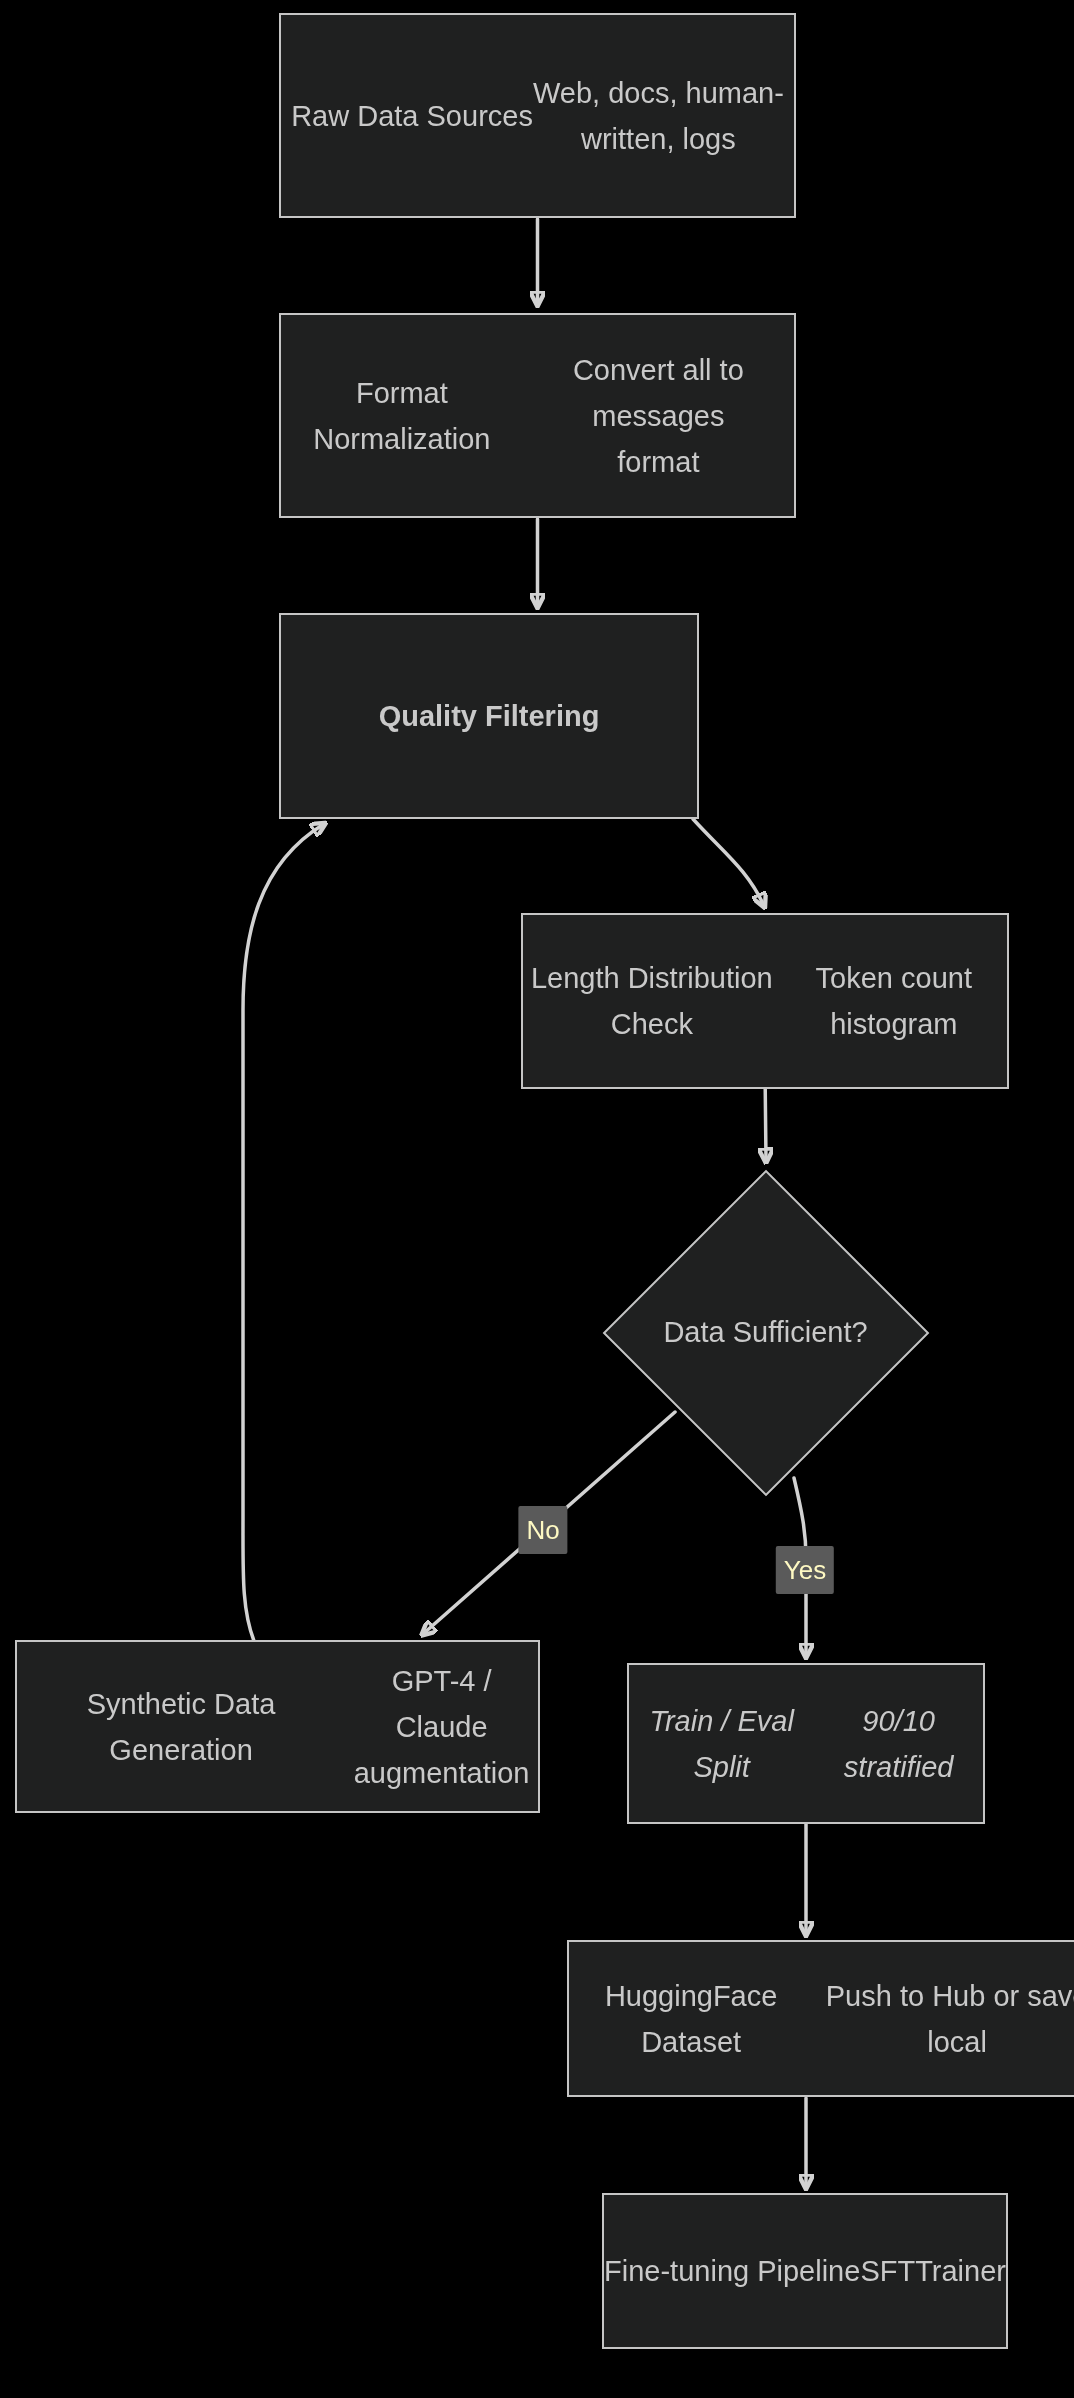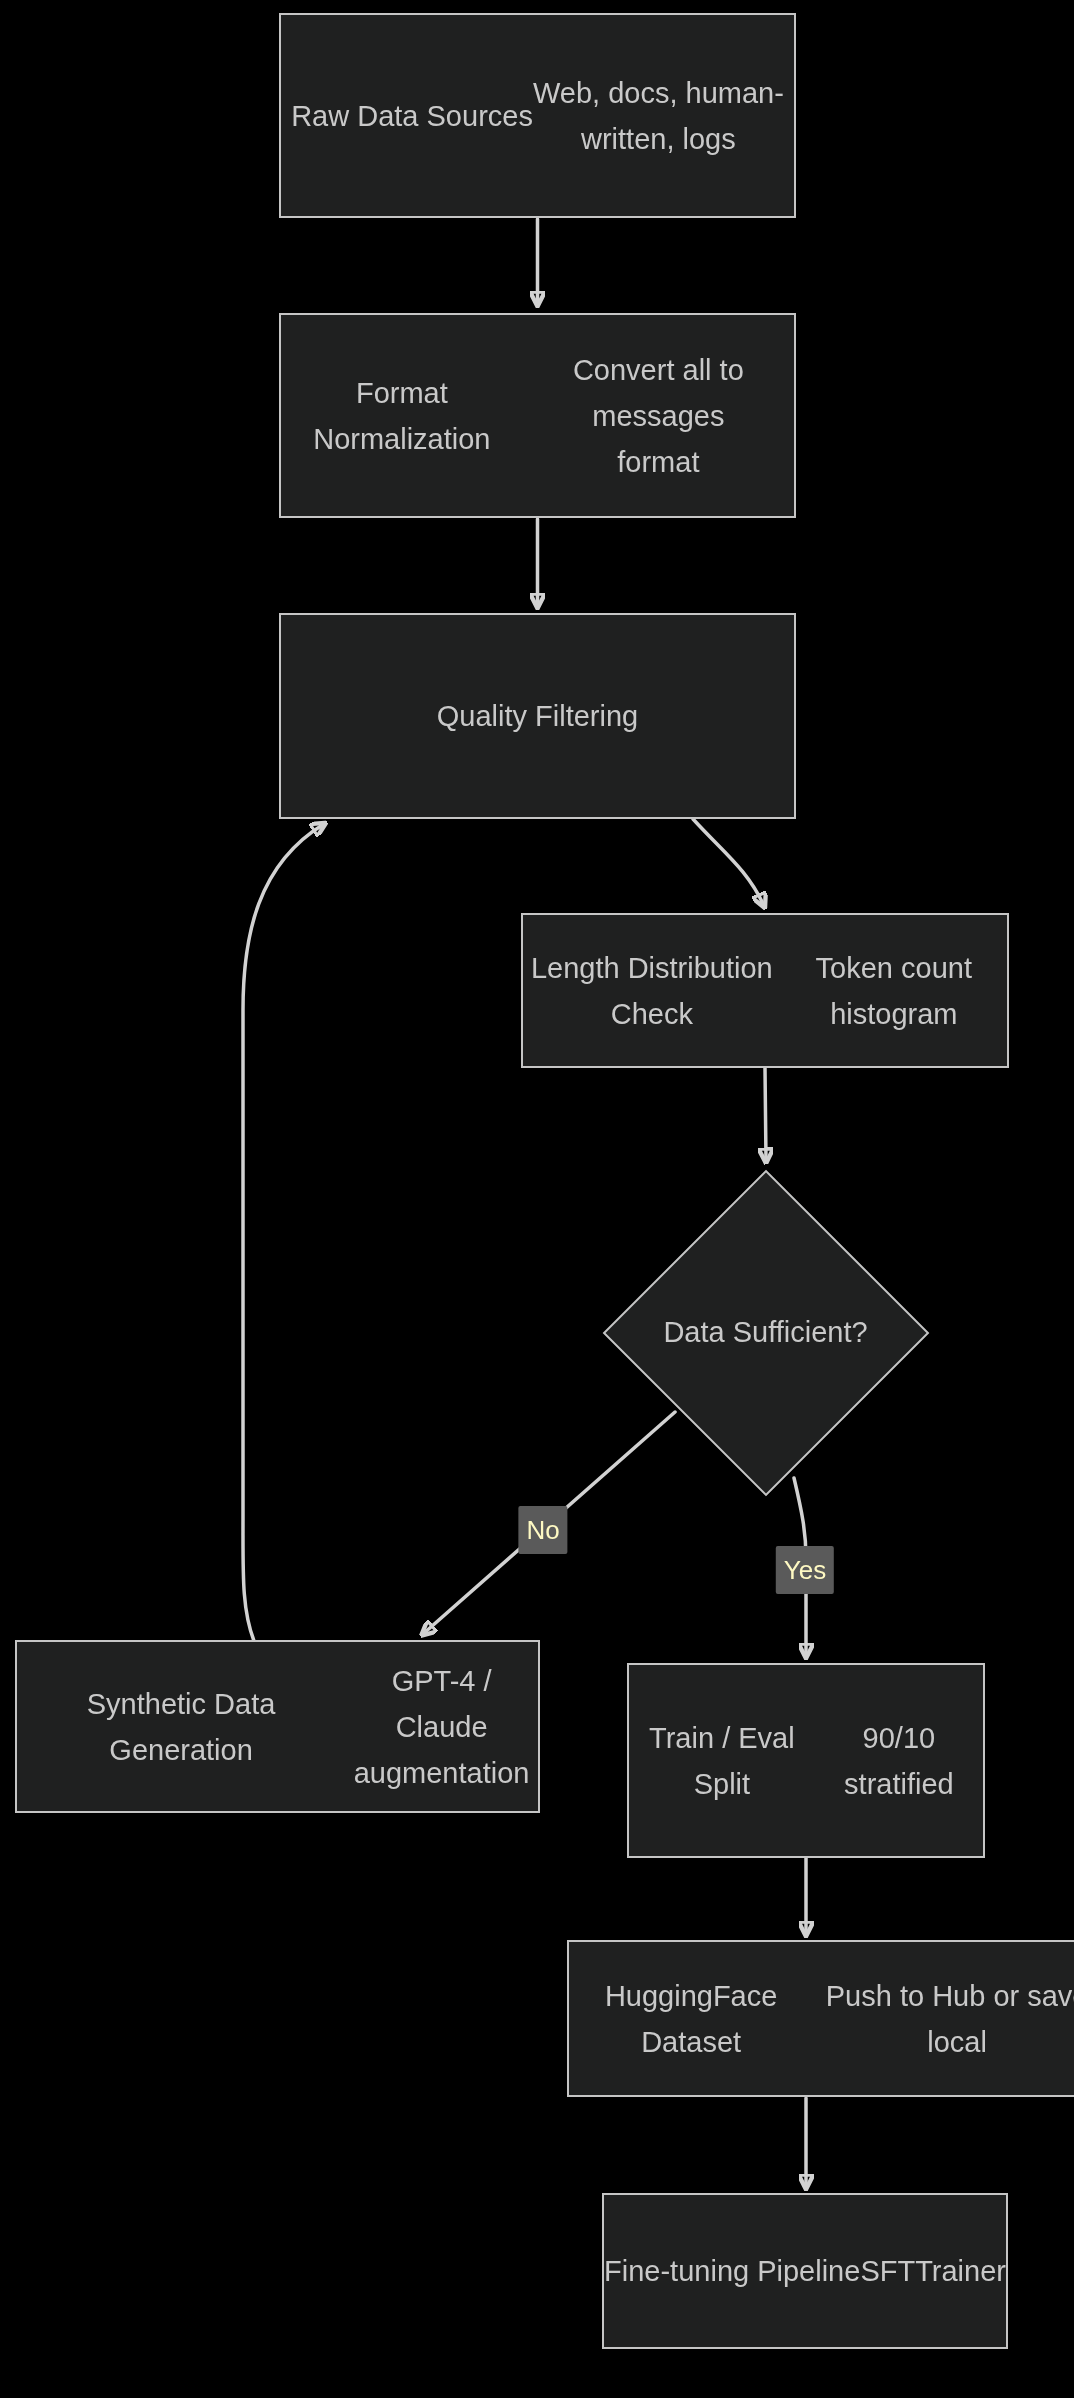--- a/index.html
+++ b/index.html
@@ -111,44 +111,44 @@
     <div class="node-subtitle">Web, docs, human-
 written, logs</div>
   </div>
 
   <div class="node" style="left:279px; top:313px; width:517px; height:205px;">
     <div class="node-title">Format Normalization</div>
     <div class="node-subtitle">Convert all to messages
 format</div>
   </div>
 
-  <div class="node" style="left:279px; top:613px; width:517px; height:206px;">
+  <div class="node" style="left:279px; top:613px; width:420px; height:206px;font-weight:bold;">
     <div class="node-title">Quality Filtering</div>
   </div>
 
-  <div class="node" style="left:521px; top:913px; width:488px; height:155px;">
+  <div class="node" style="left:521px; top:913px; width:488px; height:176px;">
     <div class="node-title">Length Distribution Check</div>
     <div class="node-subtitle">Token count histogram</div>
   </div>
 
   <div class="decision-wrap">
     <div class="decision-shape"></div>
     <div class="decision-label">Data Sufficient?</div>
   </div>
 
   <div class="edge-label" style="left:543px; top:1530px;">No</div>
   <div class="edge-label" style="left:805px; top:1570px;">Yes</div>
 
   <div class="node" style="left:15px; top:1640px; width:525px; height:173px;">
     <div class="node-title">Synthetic Data Generation</div>
     <div class="node-subtitle">GPT-4 / Claude
 augmentation</div>
   </div>
 
-  <div class="node" style="left:627px; top:1663px; width:358px; height:195px;">
+  <div class="node" style="left:627px; top:1663px; width:358px; height:161px;font-style:italic;">
     <div class="node-title">Train / Eval Split</div>
     <div class="node-subtitle">90/10 stratified</div>
   </div>
 
   <div class="node" style="left:567px; top:1940px; width:536px; height:157px;justify-content:center;">
     <div class="node-title">HuggingFace Dataset</div>
     <div class="node-subtitle">Push to Hub or save local</div>
   </div>
 
   <div class="node" style="left:602px; top:2193px; width:406px; height:156px;">

